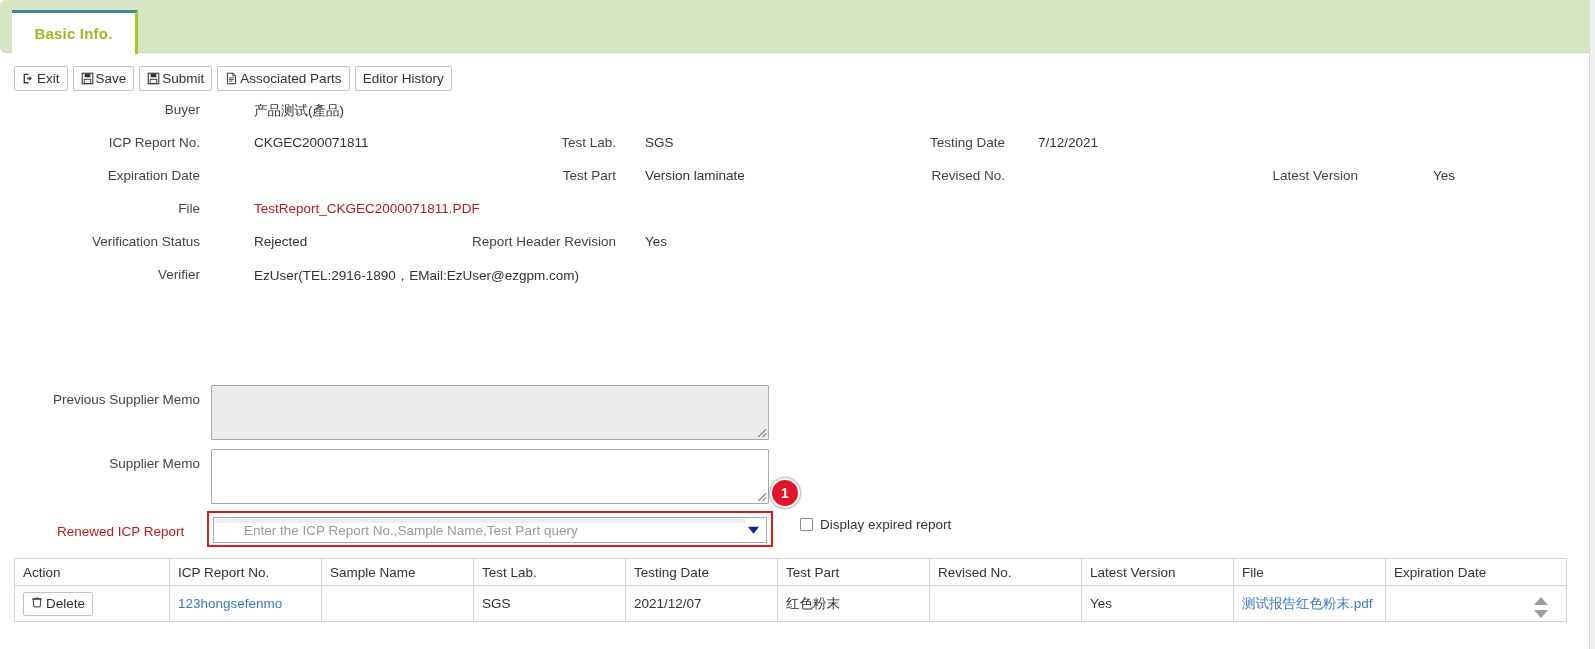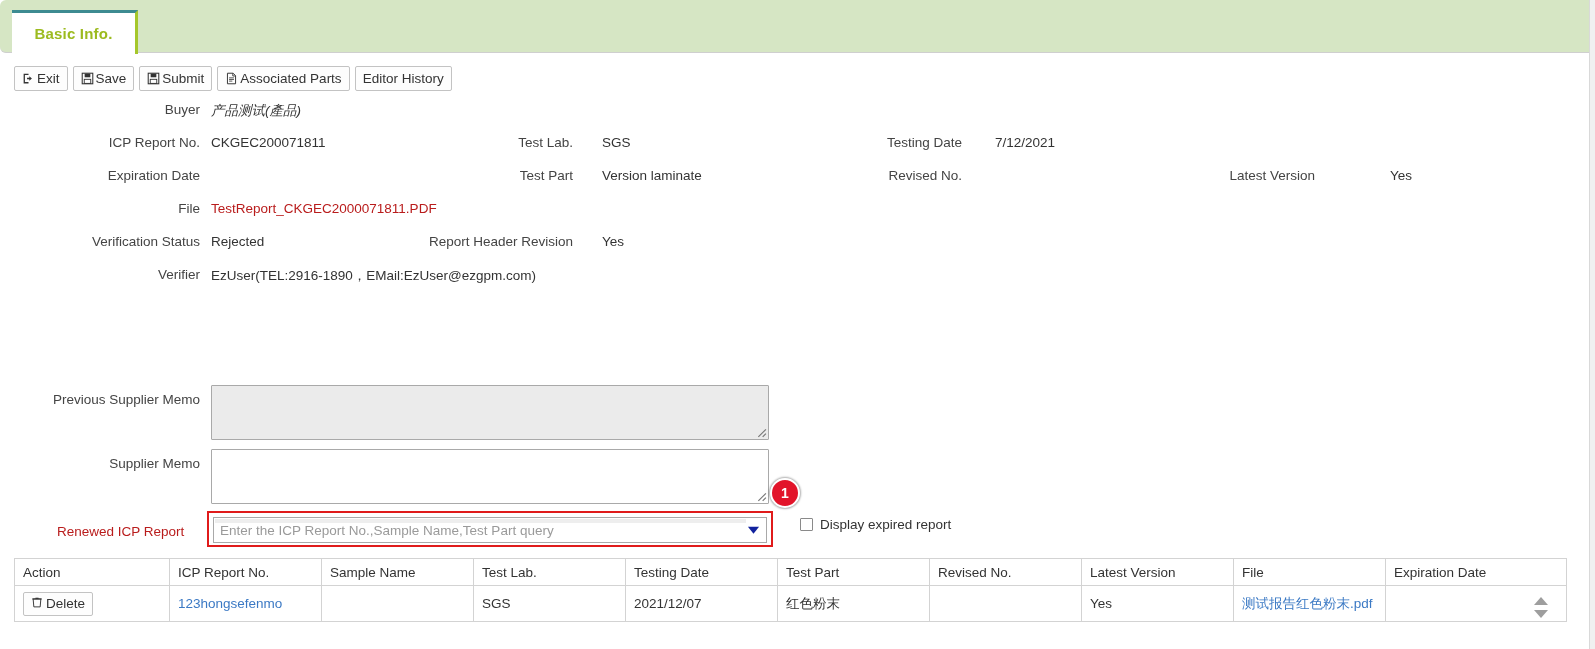--- a/index.html
+++ b/index.html
@@ -44,21 +44,21 @@
     background:#fdfdfd;
     border:1px solid #c3c3c3;
     border-radius:2px;
     font-size:13.5px; color:#333; line-height:1;
     cursor:pointer; white-space:nowrap;
   }
   .tbtn svg { display:block; }
 
   
   .form { position:absolute; left:0; top:98px; width:1595px; }
-  .frow { position:relative; height:33px; }
+  .frow { position:relative; height:33px;margin-left:43px; }
   .lbl {
     position:absolute; text-align:right; color:#444; font-size:13.5px;
     white-space:nowrap; top:4px;
   }
   .val {
     position:absolute; color:#333; font-size:13.5px; white-space:nowrap; top:4px;
   }
   .val.link { color:#b91c1c; cursor:pointer; }
   .val.red { color:#e01b1b; }
 
@@ -92,21 +92,21 @@
   }
 
   
   .combo-wrap {
     position:absolute; left:207px; top:511px; width:566px; height:36px;
     border:2px solid #e01b1b; background:#fff;
   }
   .combo {
     position:absolute; left:4px; top:4px; width:554px; height:26px;
     border:1px solid #a9a9a9; background:#fff;
-    display:flex; align-items:center;
+    display:flex; align-items:center;padding-left:24px;
   }
   .combo input {
     flex:1; border:0; outline:none; height:24px;
     font-family:"Liberation Sans", sans-serif; font-size:13.5px;
     color:#333; padding:0 6px; background:transparent;
   }
   .combo input::placeholder { color:#9a9a9a; }
   .combo-arrow {
     width:26px; height:24px; display:flex; align-items:center; justify-content:center;
     cursor:pointer;
@@ -234,21 +234,21 @@
 
     <div class="tbtn">
       <span>Editor History</span>
     </div>
   </div>
 
   <div class="form">
 
     <div class="frow">
       <span class="lbl c1l">Buyer</span>
-      <span class="val c1v" style="font-style:italic;">产品测试(產品)</span>
+      <span class="val c1v" style="">产品测试(產品)</span>
     </div>
 
     <div class="frow">
       <span class="lbl c1l">ICP Report No.</span>
       <span class="val c1v">CKGEC200071811</span>
       <span class="lbl c2l">Test Lab.</span>
       <span class="val c2v">SGS</span>
       <span class="lbl c3l">Testing Date</span>
       <span class="val c3v">7/12/2021</span>
     </div>

